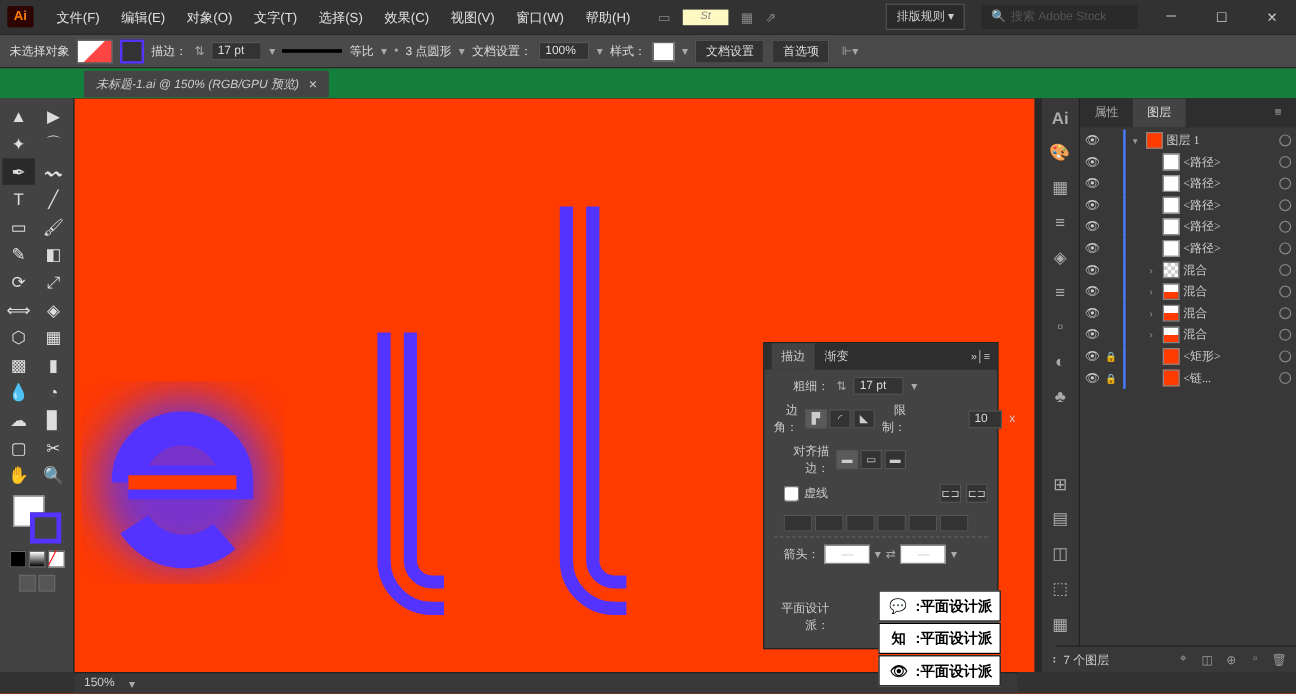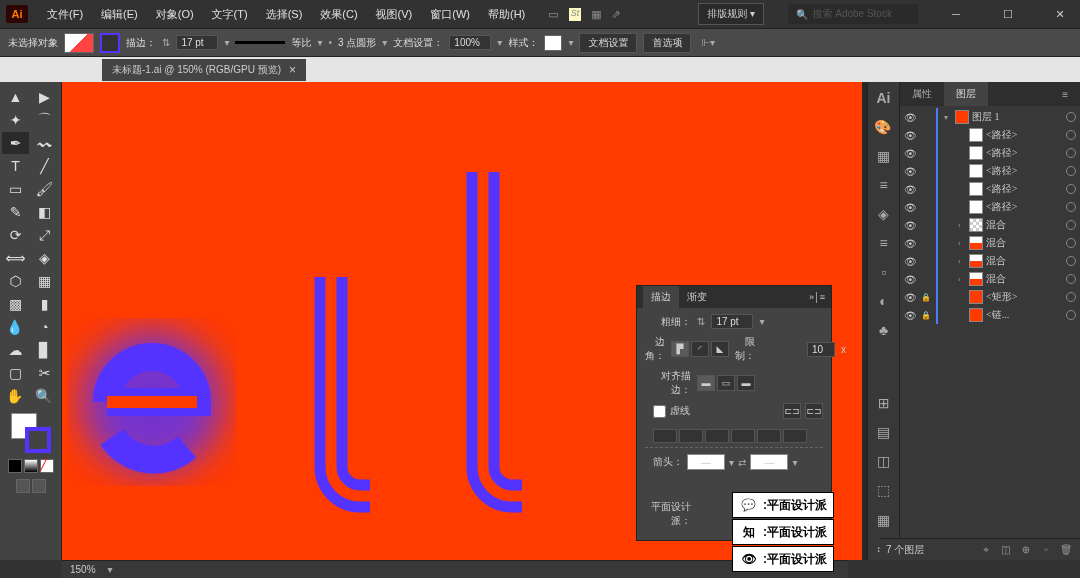--- a/index.html
+++ b/index.html
@@ -3,36 +3,36 @@
   <meta charset="utf-8">
   <style>
     * { margin: 0; padding: 0; box-sizing: border-box; font-family: "Microsoft YaHei", sans-serif; }
     body { width: 1080px; height: 578px; background: #323232; color: #ccc; font-size: 11px; overflow: hidden; position: relative; }
     
     
     .menu-bar { height: 28px; background: #323232; display: flex; align-items: center; padding: 0 6px; }
     .ai-logo { width: 22px; height: 18px; background: #2d0503; color: #ff7a00; display: flex; align-items: center; justify-content: center; font-weight: bold; font-size: 11px; border-radius: 2px; margin-right: 10px; }
     .menu-item { padding: 0 9px; cursor: pointer; color: #e0e0e0; }
     .menu-spacer { flex: 1; }
-    .menu-right { display: flex; align-items: center; gap: 24px; }
+    .menu-right { display: flex; align-items: center; gap: 14px; }
     .menu-dropdown { padding: 3px 8px; background: #2a2a2a; border: 1px solid #555; font-size: 10px; }
     .search-box { background: #2a2a2a; padding: 3px 8px; width: 130px; color: #666; font-size: 10px; display: flex; align-items: center; gap: 4px; }
     .win-btn { width: 28px; height: 20px; display: flex; align-items: center; justify-content: center; cursor: pointer; }
     
     
     .control-bar { height: 29px; background: #4a4a4a; border-top: 1px solid #222; border-bottom: 1px solid #222; display: flex; align-items: center; padding: 0 8px; gap: 6px; font-size: 10px; }
     .ctrl-label { color: #ddd; white-space: nowrap; }
     .ctrl-swatch { width: 30px; height: 20px; background: linear-gradient(135deg, #fff 48%, #f44 50%); border: 1px solid #666; }
     .ctrl-swatch-blue { width: 20px; height: 20px; background: #333; border: 2px solid #5533ff; }
     .ctrl-input { background: #333; border: 1px solid #555; padding: 1px 4px; width: 42px; color: #ddd; font-size: 10px; }
     .ctrl-line { width: 50px; height: 3px; background: #000; }
     .ctrl-btn { padding: 2px 8px; background: #333; border: 1px solid #555; color: #ddd; font-size: 10px; }
     
     
-    .tab-bar { height: 25px; background: #e5e5e5; display: flex; align-items: center; padding-left: 102px; }
+    .tab-bar { height: 25px; background: #15803d; display: flex; align-items: center; padding-left: 70px; font-style: italic; }
     .tab { padding: 4px 10px; background: #444; color: #ccc; font-size: 10px; display: flex; align-items: center; gap: 8px; }
     .tab-close { cursor: pointer; font-size: 12px; }
     
     
     .main { display: flex; height: calc(100% - 82px - 18px); }
     
     
     .toolbar { width: 62px; background: #434343; border-right: 1px solid #222; padding: 4px 2px; }
     .tool-grid { display: grid; grid-template-columns: 1fr 1fr; gap: 1px; }
     .tool { width: 27px; height: 22px; display: flex; align-items: center; justify-content: center; cursor: pointer; color: #ddd; font-size: 14px; }
@@ -105,21 +105,21 @@
   <div class="menu-item">编辑(E)</div>
   <div class="menu-item">对象(O)</div>
   <div class="menu-item">文字(T)</div>
   <div class="menu-item">选择(S)</div>
   <div class="menu-item">效果(C)</div>
   <div class="menu-item">视图(V)</div>
   <div class="menu-item">窗口(W)</div>
   <div class="menu-item">帮助(H)</div>
   <div style="margin-left:14px; display:flex; gap:10px; color:#888;">
     <span>▭</span>
-    <span style="background:#fef9c3;padding:0 2px;font-size:9px;font-style:italic;">St</span>
+    <span style="background:#fef9c3;padding:0 15px;font-size:9px;font-style:italic;">St</span>
     <span>▦</span>
     <span>⇗</span>
   </div>
   <div class="menu-spacer"></div>
   <div class="menu-right">
     <div class="menu-dropdown"><span>排版规则</span> ▾</div>
     <div class="search-box">🔍 <span style="color:#555;">搜索 Adobe Stock</span></div>
     <div class="win-btn">─</div>
     <div class="win-btn">☐</div>
     <div class="win-btn">✕</div>

